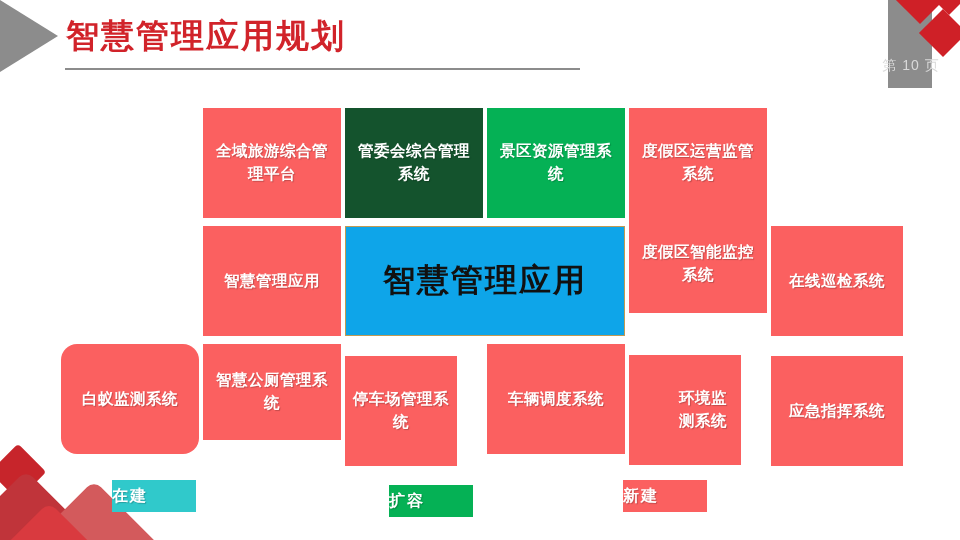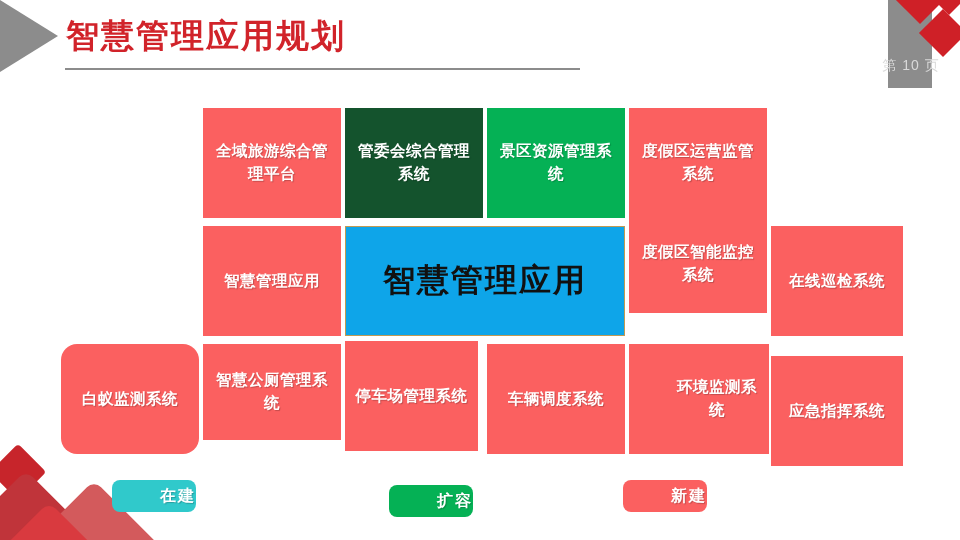--- a/index.html
+++ b/index.html
@@ -59,25 +59,24 @@
     background:#0ea5e9;border:1.5px solid #c09a53;
     display:flex;align-items:center;justify-content:center;
     color:#111;font-weight:bold;font-size:32px;letter-spacing:2px;
     box-sizing:border-box;
     font-family:"DejaVu Sans","Liberation Sans",sans-serif;
   }
 
   
   .legend-chip{
     position:absolute;height:32px;width:84px;
-    display:flex;align-items:center;justify-content:flex-end;
+    display:flex;align-items:center;justify-content:flex-start;
     color:#fff;font-weight:bold;font-size:16px;letter-spacing:2px;
     text-shadow:1px 1px 1px rgba(0,0,0,0.22);
     font-family:"DejaVu Sans","Liberation Sans",sans-serif;
-    border-radius:8px;
   }
 </style>
 </head>
 <body>
 
 <div class="slide">
 
   <svg class="deco-arrow" viewBox="0 0 60 74">
     <polygon points="0,0 58,36 0,72" fill="#8c8c8c"></polygon>
   </svg>
@@ -118,27 +117,27 @@
   <div class="box c-red" style="left:771px;top:226px;width:132px;height:110px;">
     <span>在线巡检系统</span>
   </div>
 
   <div class="box c-red" style="left:61px;top:344px;width:138px;height:110px;border-radius:16px;">
     <span>白蚁监测系统</span>
   </div>
   <div class="box c-red" style="left:203px;top:344px;width:138px;height:96px;">
     <span>智慧公厕管理系统</span>
   </div>
-  <div class="box c-red" style="left:345px;top:341px;width:133px;height:110px;align-items:center;">
+  <div class="box c-red" style="left:345px;top:356px;width:112px;height:110px;align-items:center;">
     <span>停车场管理系统</span>
   </div>
   <div class="box c-red" style="left:487px;top:344px;width:138px;height:110px;">
     <span>车辆调度系统</span>
   </div>
-  <div class="box c-red" style="left:629px;top:344px;width:140px;height:110px;padding-left:44px;">
+  <div class="box c-red" style="left:629px;top:355px;width:112px;height:110px;padding-left:44px;">
     <span>环境监测系统</span>
   </div>
   <div class="box c-red" style="left:771px;top:356px;width:132px;height:110px;">
     <span>应急指挥系统</span>
   </div>
 
   <div class="bl1"></div>
   <div class="bl2"></div>
   <div class="bl3"></div>
   <div class="bl4"></div>

